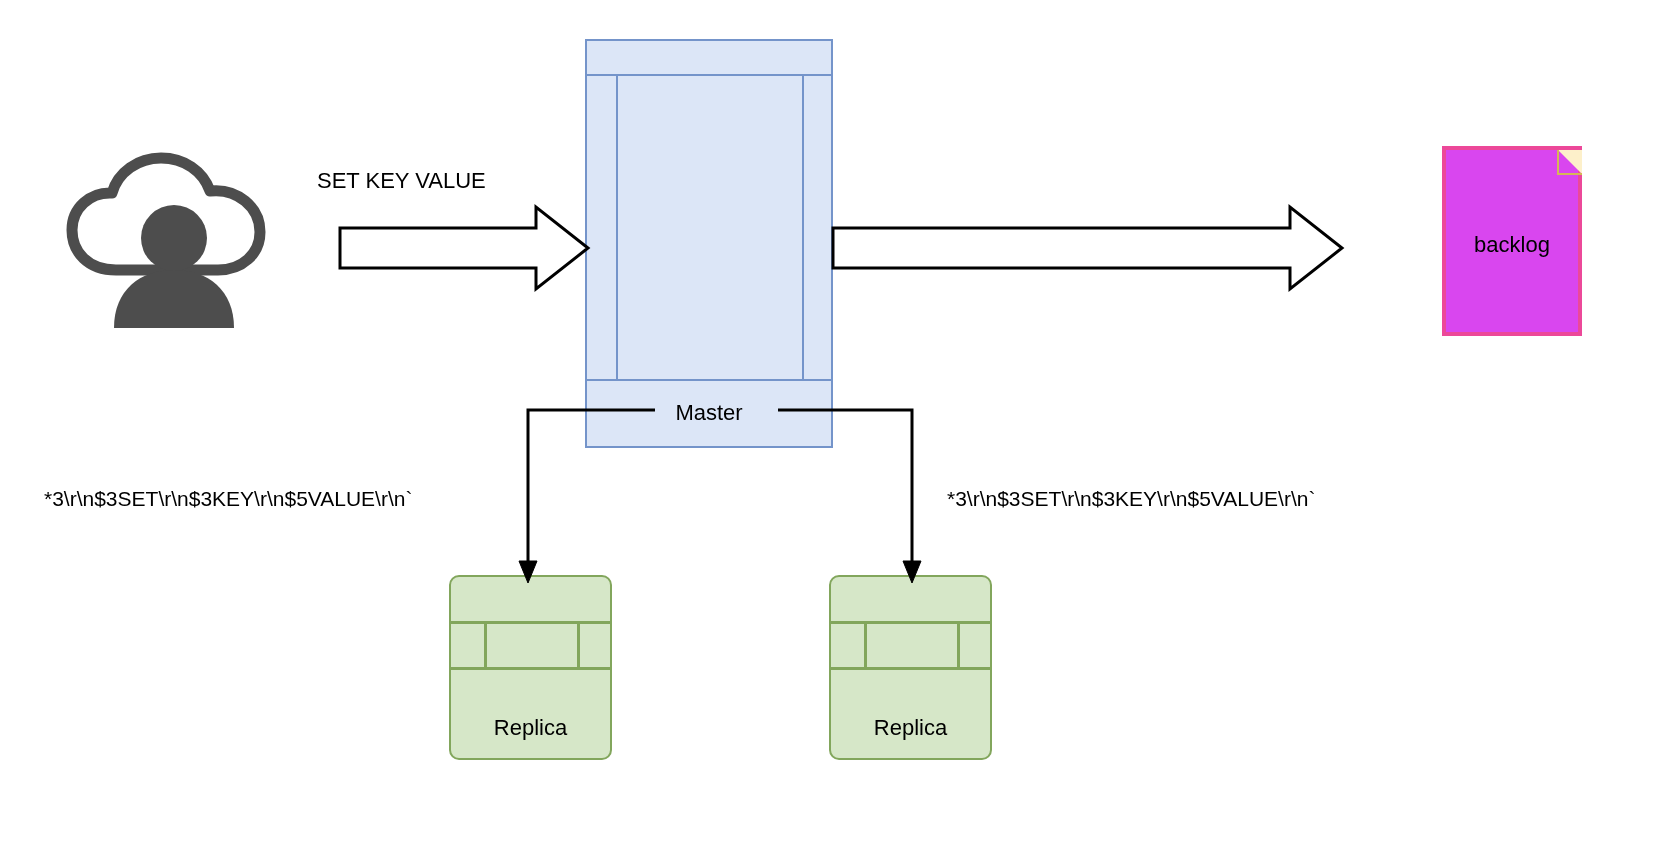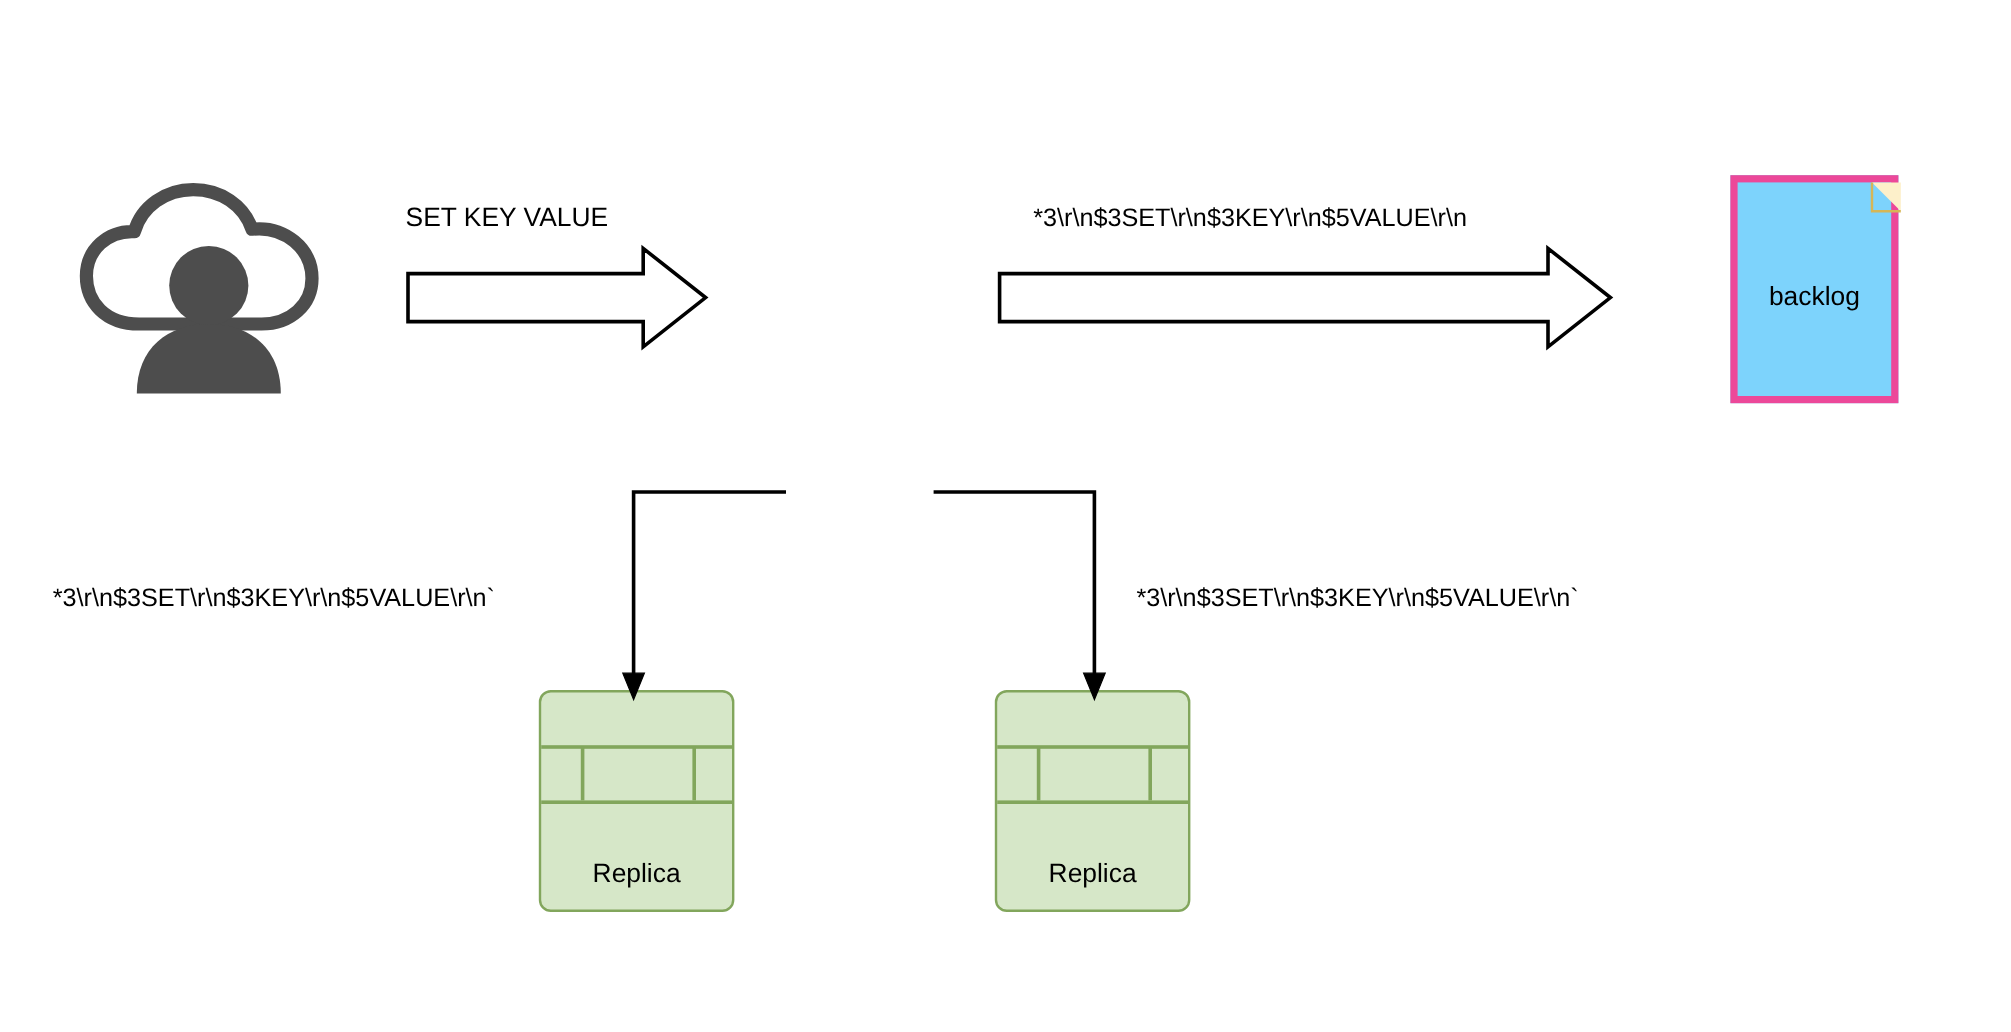--- a/index.html
+++ b/index.html
@@ -76,22 +76,22 @@
     top: 0;
     bottom: 0;
     width: 3px;
     background: #82a65c;
   }
 
   
   .note {
     position: absolute;
     box-sizing: border-box;
-    background: #7dd3fc;
-    border: 6px solid #ec4899;
+    background: #d946ef;
+    border: 4px solid #ec4899;
   }
   .note-label {
     position: absolute;
     left: 0;
     right: 0;
     text-align: center;
     color: #000000;
     white-space: nowrap;
   }
 
@@ -133,20 +133,30 @@
 
       <circle cx="112" cy="88" r="33" fill="#4d4d4d"></circle>
 
       <path d="M52 178
                C 52 140, 78 120, 112 120
                C 146 120, 172 140, 172 178
                Z" fill="#4d4d4d"></path>
     </svg>
   </div>
 
+  <div class="server master" style="left:585px; top:39px; width:248px; height:409px;">
+
+    <div class="hline" style="top:33px;"></div>
+
+    <div class="vline" style="left:29px; top:35px; height:303px;"></div>
+    <div class="vline" style="left:215px; top:35px; height:303px;"></div>
+
+    <div class="hline" style="top:338px;"></div>
+    <div class="server-label txt-22" style="top:359px;">Master</div>
+  </div>
 
   <div class="server replica" style="left:449px; top:575px; width:163px; height:185px;">
     <div class="hline" style="top:44px;"></div>
     <div class="vline" style="left:33px; top:45px; height:45px;"></div>
     <div class="vline" style="left:126px; top:45px; height:45px;"></div>
     <div class="hline" style="top:90px;"></div>
     <div class="server-label txt-22" style="top:138px;">Replica</div>
   </div>
 
   <div class="server replica" style="left:829px; top:575px; width:163px; height:185px;">
@@ -172,21 +182,20 @@
 
     <polygon points="833,228 1290,228 1290,207 1342,248 1290,289 1290,268 833,268" fill="#ffffff" stroke="#000000" stroke-width="3" stroke-linejoin="miter"></polygon>
 
     <path d="M 655,410 L 528,410 L 528,568" fill="none" stroke="#000000" stroke-width="3"></path>
     <polygon points="528,583 519,561 537,561" fill="#000000" stroke="#000000" stroke-width="1"></polygon>
 
     <path d="M 778,410 L 912,410 L 912,568" fill="none" stroke="#000000" stroke-width="3"></path>
     <polygon points="912,583 903,561 921,561" fill="#000000" stroke="#000000" stroke-width="1"></polygon>
   </svg>
 
-  <div class="edge-label txt-22" style="left:338px; top:169px;text-align:right;">SET KEY VALUE</div>
-
-  <div class="edge-label txt-21" style="left:861px; top:170px;">*3\r\n$3SET\r\n$3KEY\r\n$5VALUE\r\n</div>
+  <div class="edge-label txt-22" style="left:317px; top:169px;text-align:right;">SET KEY VALUE</div>
+
 
   <div class="edge-label txt-21" style="left:44px; top:487px;">*3\r\n$3SET\r\n$3KEY\r\n$5VALUE\r\n`</div>
 
   <div class="edge-label txt-21" style="left:947px; top:487px;">*3\r\n$3SET\r\n$3KEY\r\n$5VALUE\r\n`</div>
 
 </div>
 
 </body></html>

